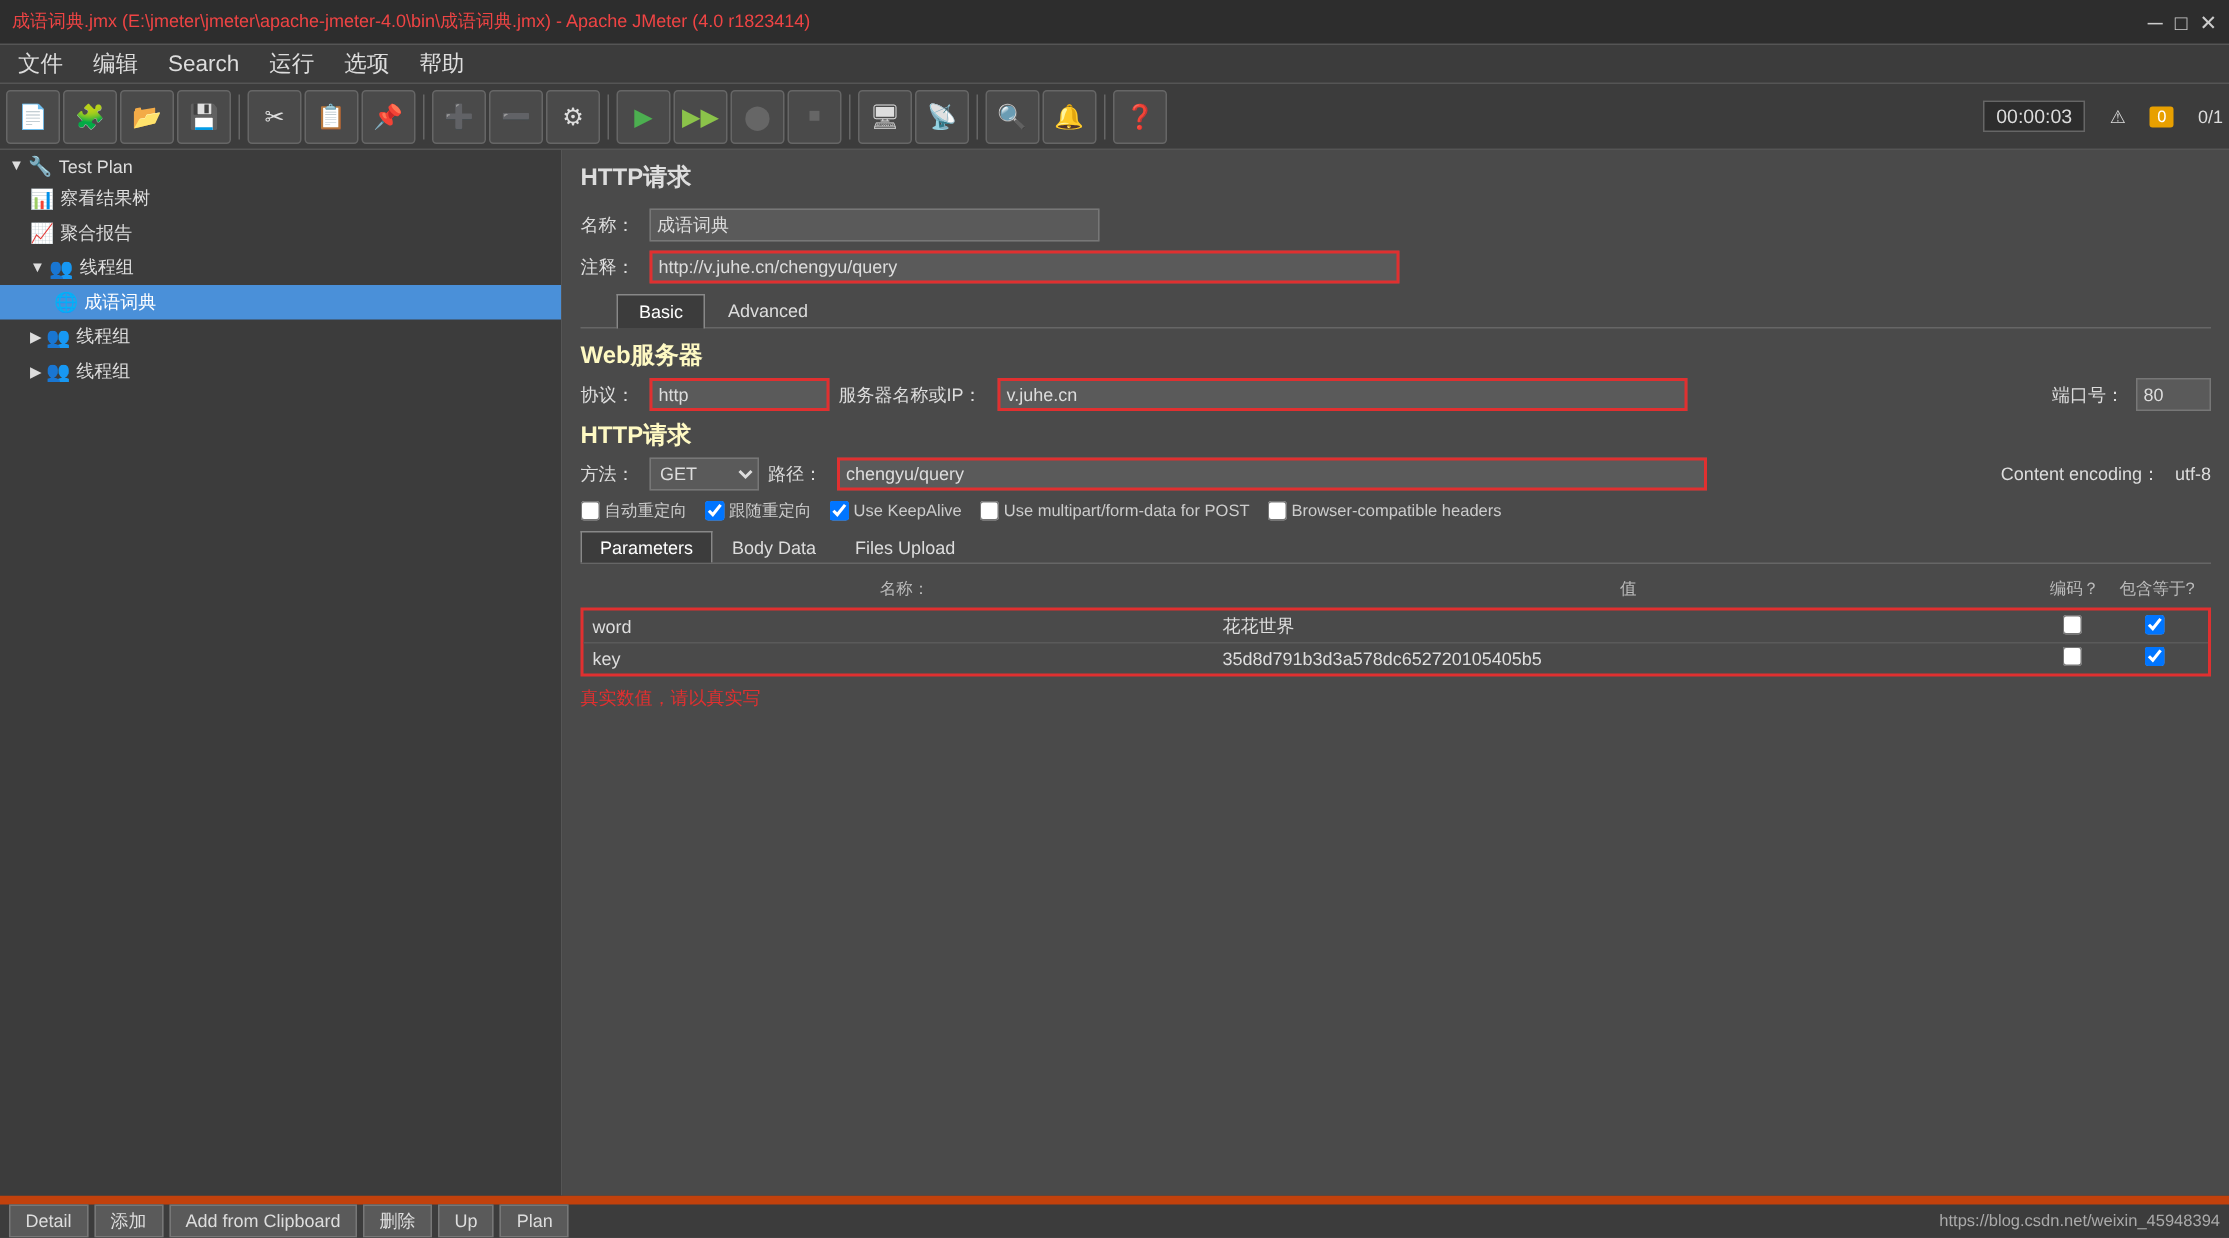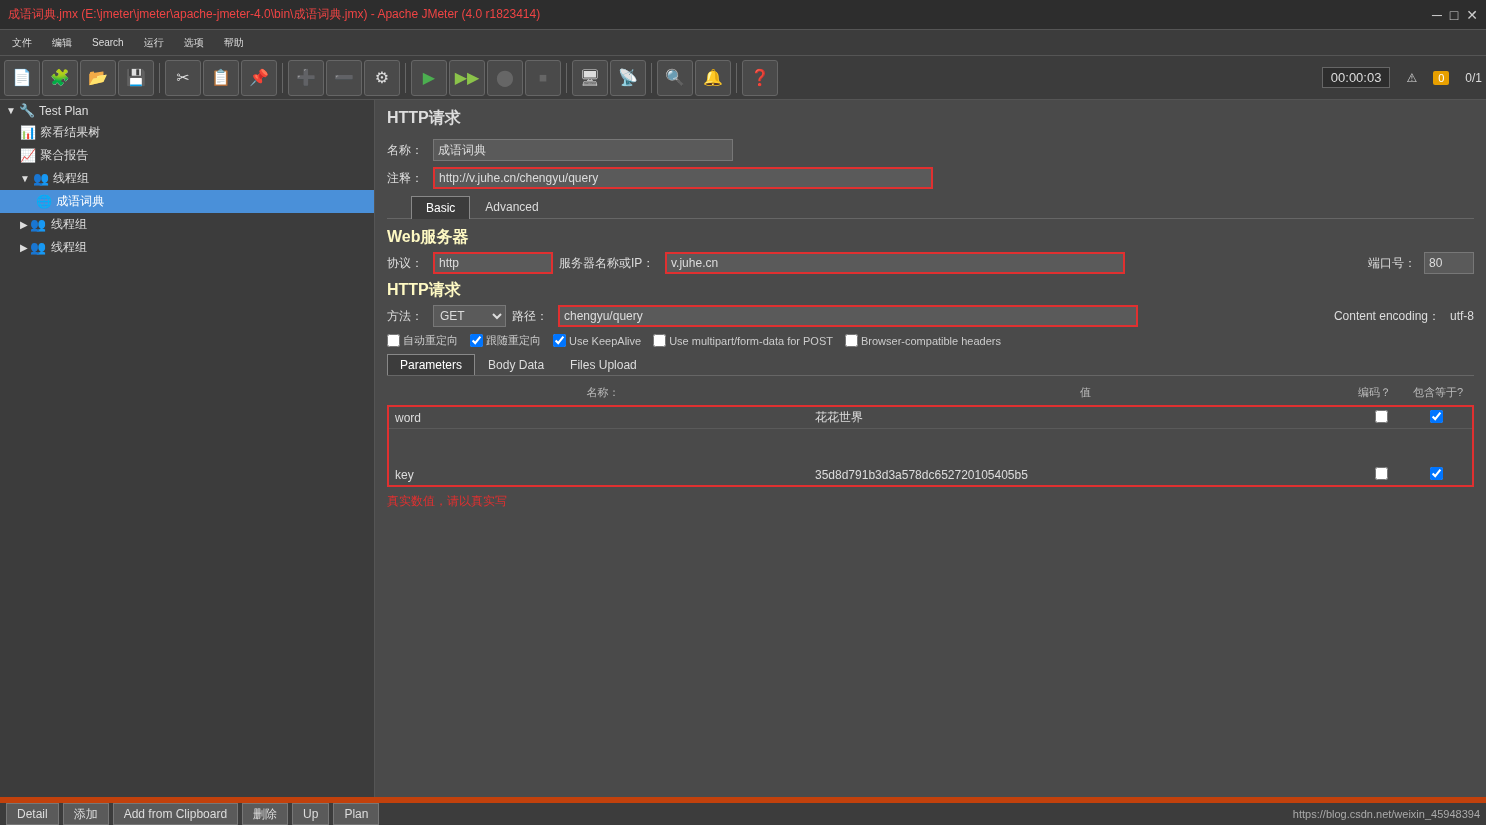--- a/index.html
+++ b/index.html
@@ -44,21 +44,21 @@
       display: flex;
       align-items: center;
       padding: 0 4px;
       gap: 4px;
       border-bottom: 1px solid #555;
     }
     .menu-item {
       padding: 2px 8px;
       color: #ddd;
       cursor: pointer;
-      font-size: 10px;
+      font-size: 15px;
     }
 
     
     .toolbar {
       background: #3c3c3c;
       height: 44px;
       display: flex;
       align-items: center;
       padding: 0 4px;
       gap: 2px;
@@ -267,21 +267,21 @@
       color: #bbb;
     }
     .param-col-value {
       flex: 1;
       text-align: center;
       font-size: 11px;
       color: #bbb;
     }
     .param-col-enc {
       width: 50px;
-      text-align: left;
+      text-align: center;
       font-size: 11px;
       color: #bbb;
     }
     .param-col-incl {
       width: 60px;
       text-align: center;
       font-size: 11px;
       color: #bbb;
     }
 
@@ -291,21 +291,21 @@
       margin-bottom: 6px;
     }
     .params-row {
       display: flex;
       align-items: center;
       padding: 2px 6px;
       border-bottom: 1px solid #5a5a5a;
       font-size: 12px;
       color: #ddd;
     }
-    .params-row:last-child { border-bottom: none; margin-top: 36px; }
+    .params-row:last-child { border-bottom: none; }
     .params-cell-name { width: 420px; color: #ddd; }
     .params-cell-value { flex: 1; color: #ddd; }
     .params-cell-enc { width: 50px; text-align: center; }
     .params-cell-incl { width: 60px; text-align: center; }
 
     .note-text {
       color: #e03030;
       font-size: 12px;
       margin-top: 4px;
     }

